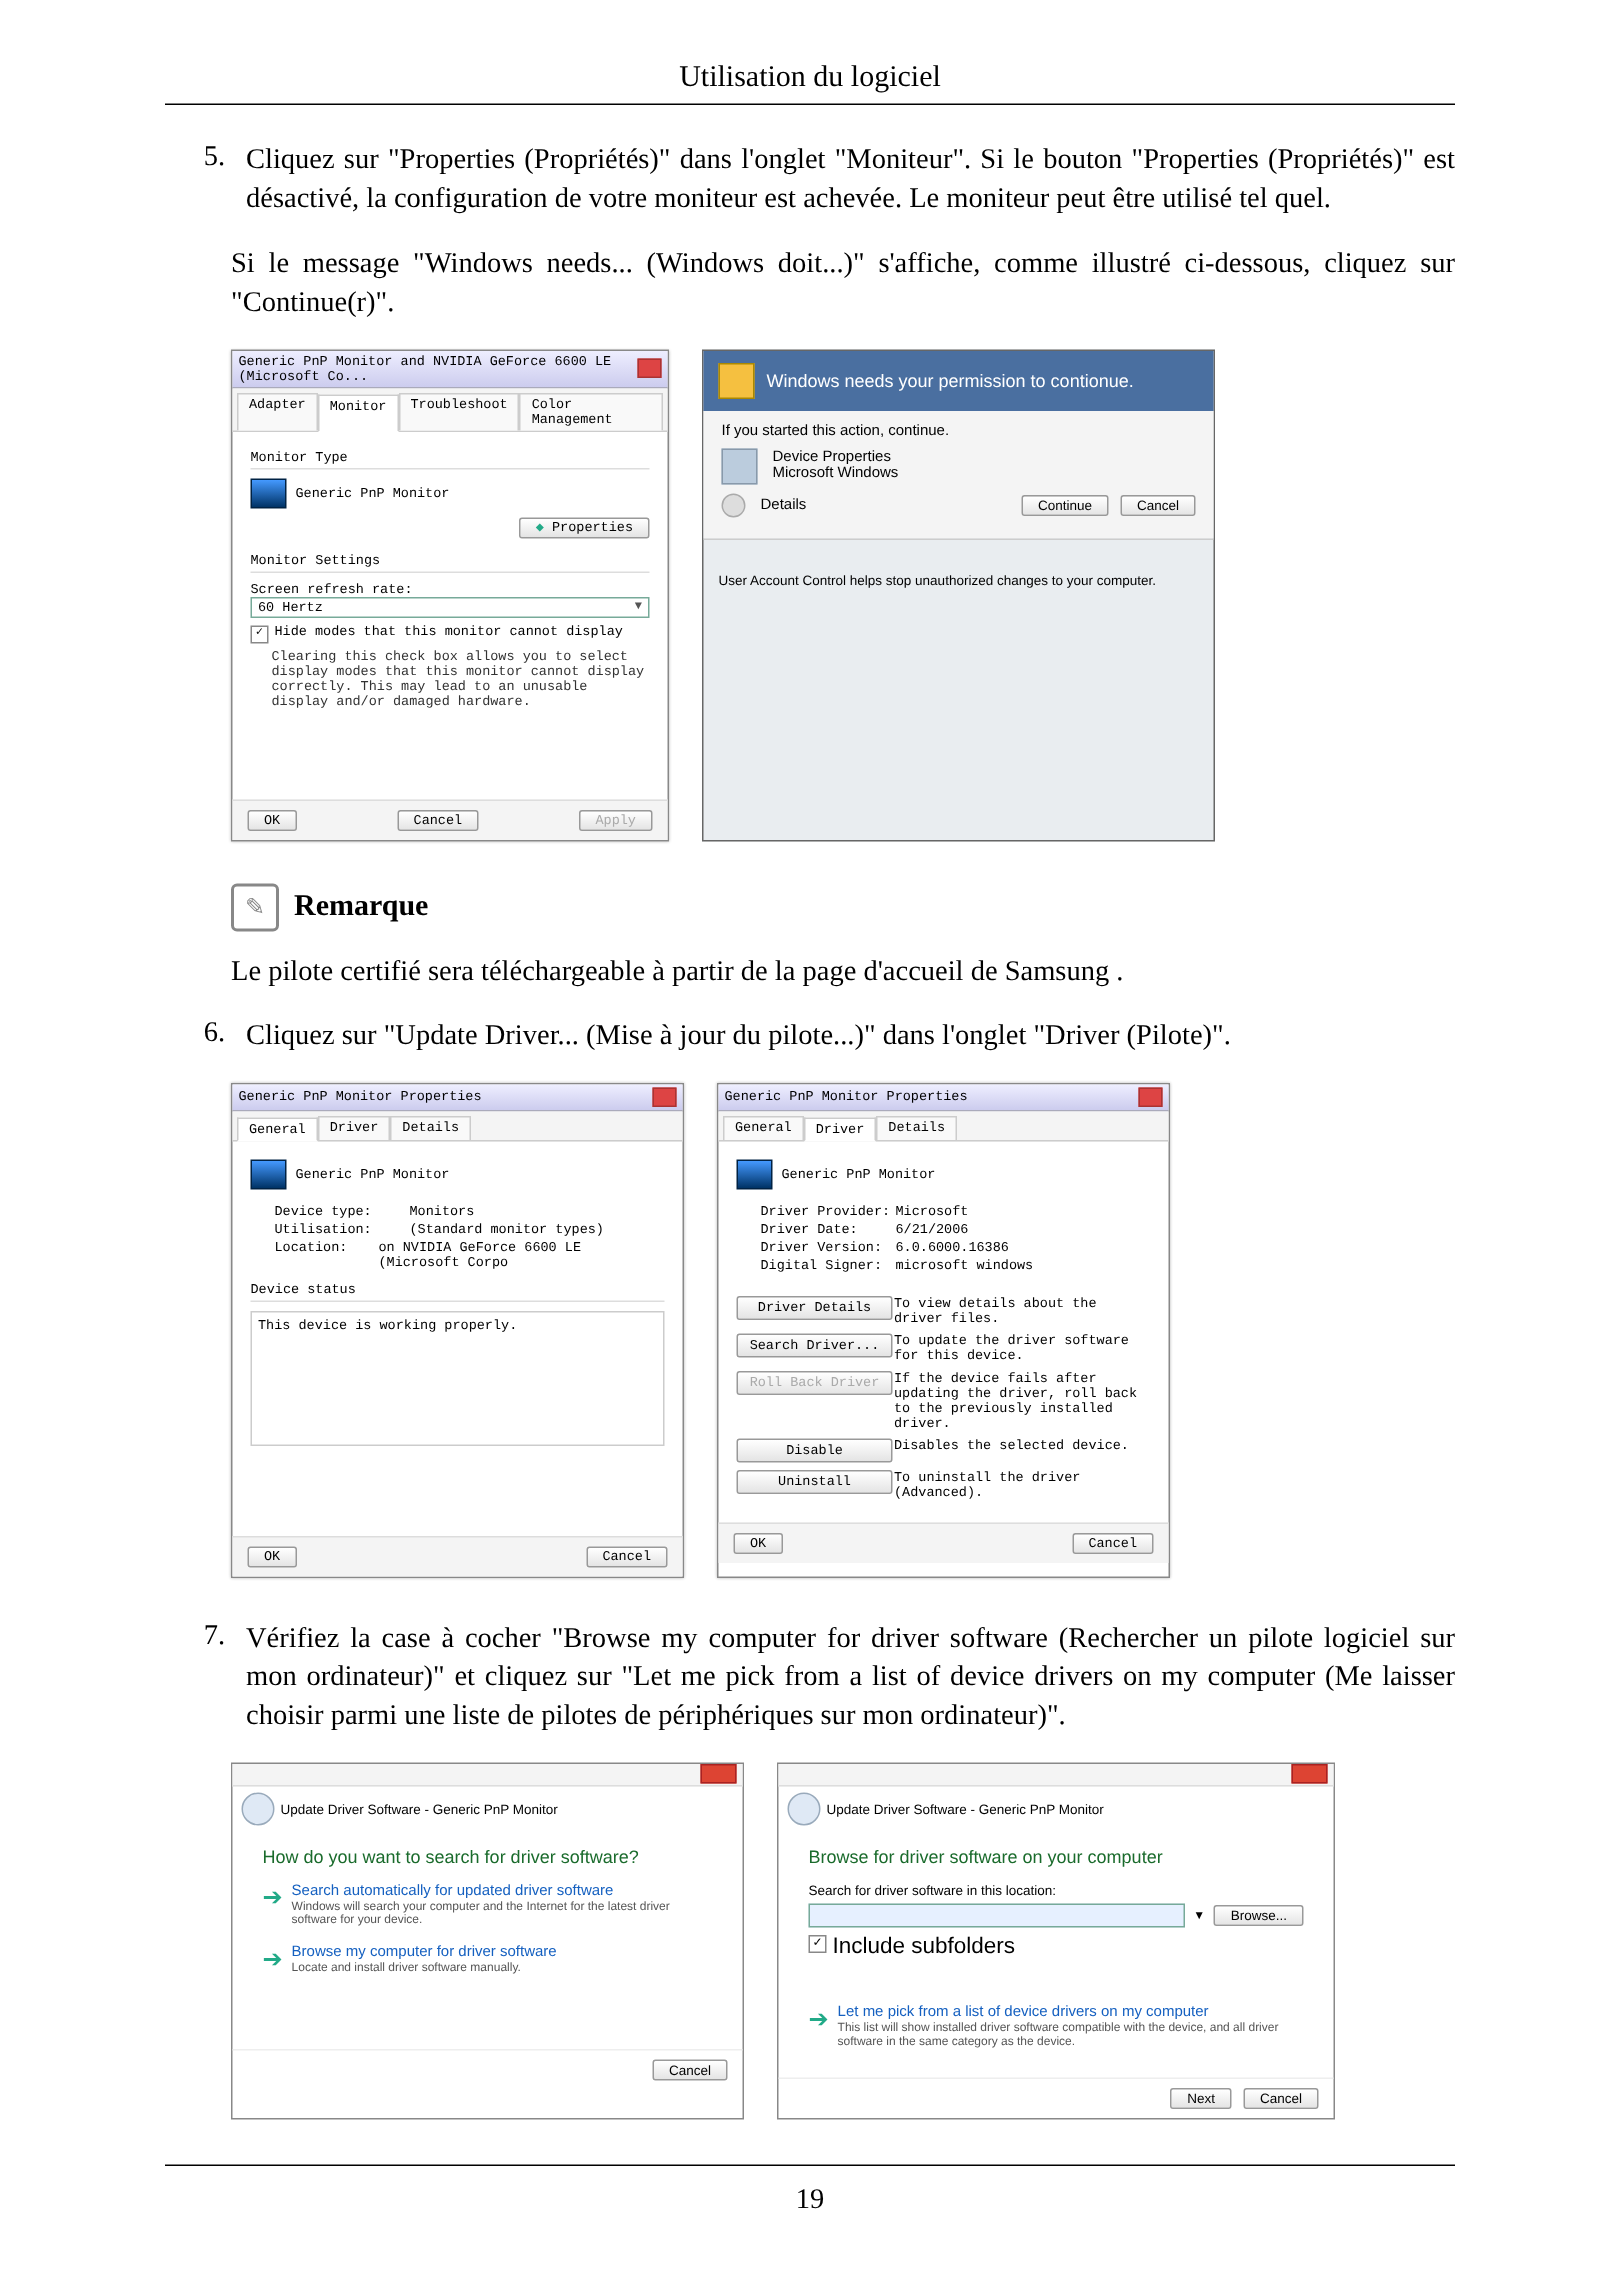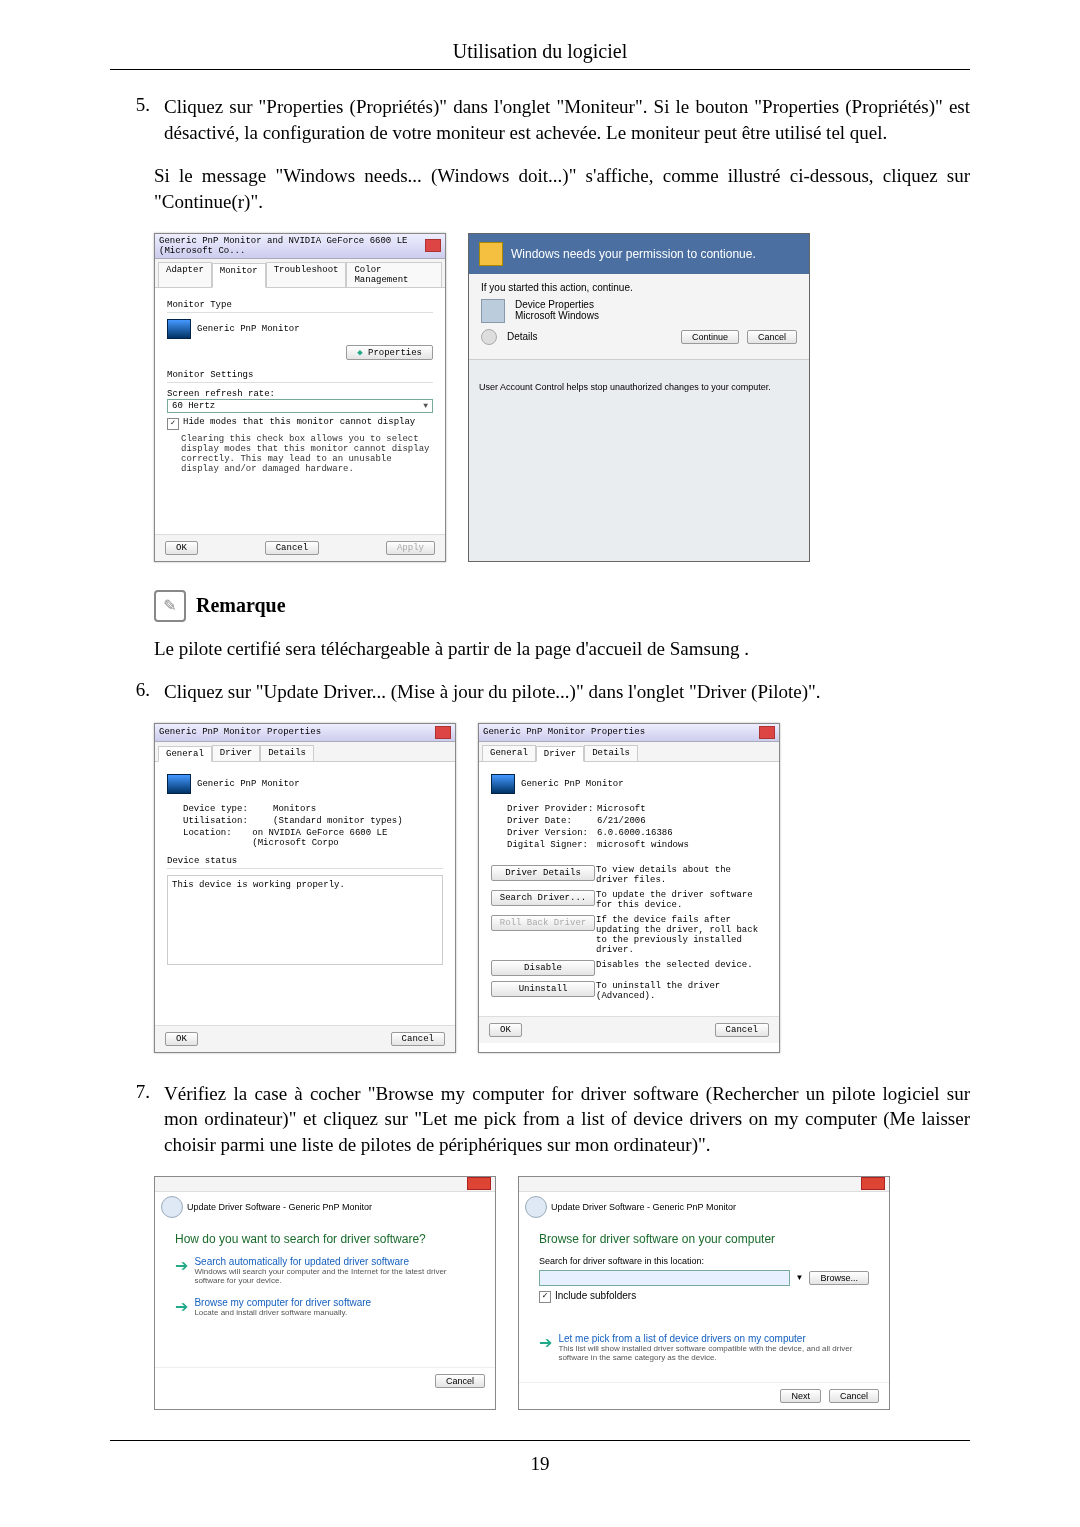--- a/index.html
+++ b/index.html
@@ -331,21 +331,21 @@
         <div class="main">
           <div class="head">Browse for driver software on your computer</div>
           <div style="font-size:9px">Search for driver software in this location:</div>
           <div class="loc-input">
             <div class="fld"></div>
             <span style="font-size:8px">▼</span>
             <span class="btn">Browse...</span>
           </div>
           <div class="chk">
             <span class="box">✓</span>
-            <span style="font-size:10px">Include subfolders</span>
+            <span style="font-size:15px">Include subfolders</span>
           </div>
           <div style="height:18px"></div>
           <div class="opt">
             <span class="arrw">➔</span>
             <div class="ot">
                 <div class="t">Let me pick from a list of device drivers on my computer</div>
                 <div class="d">This list will show installed driver software compatible with the device, and all driver software in the same category as the device.</div>
               </div>
           </div>
         </div>

